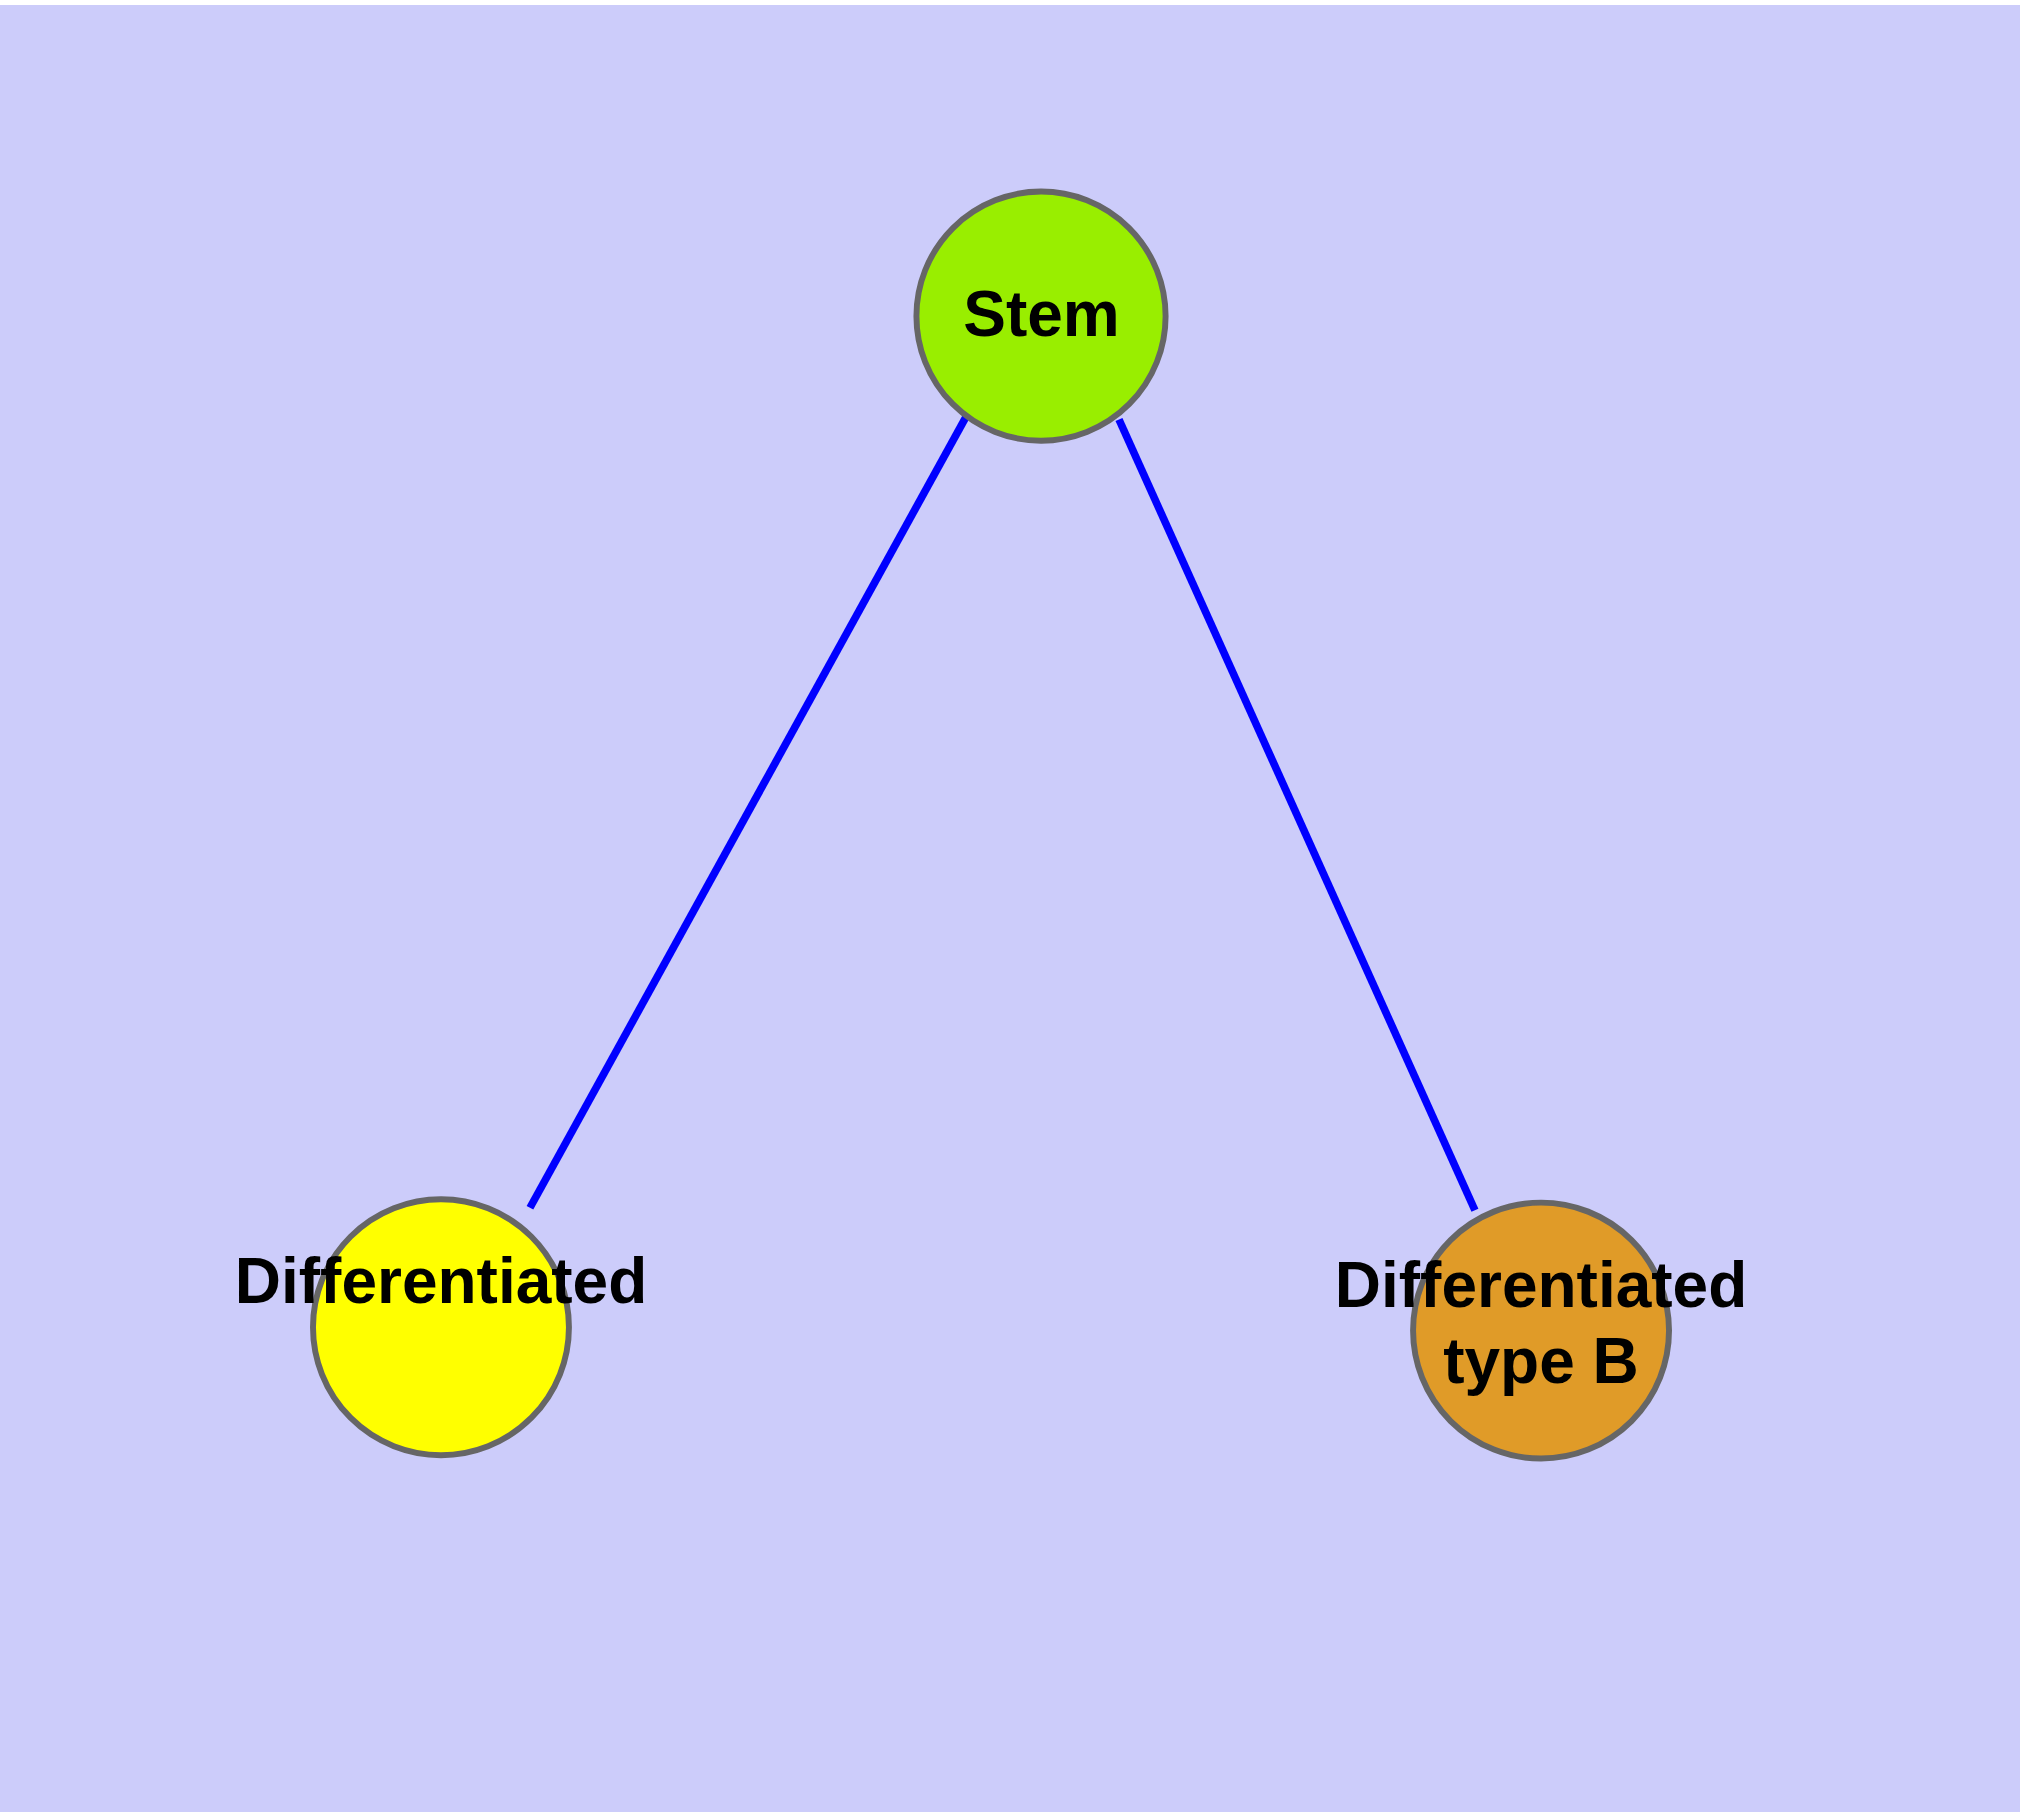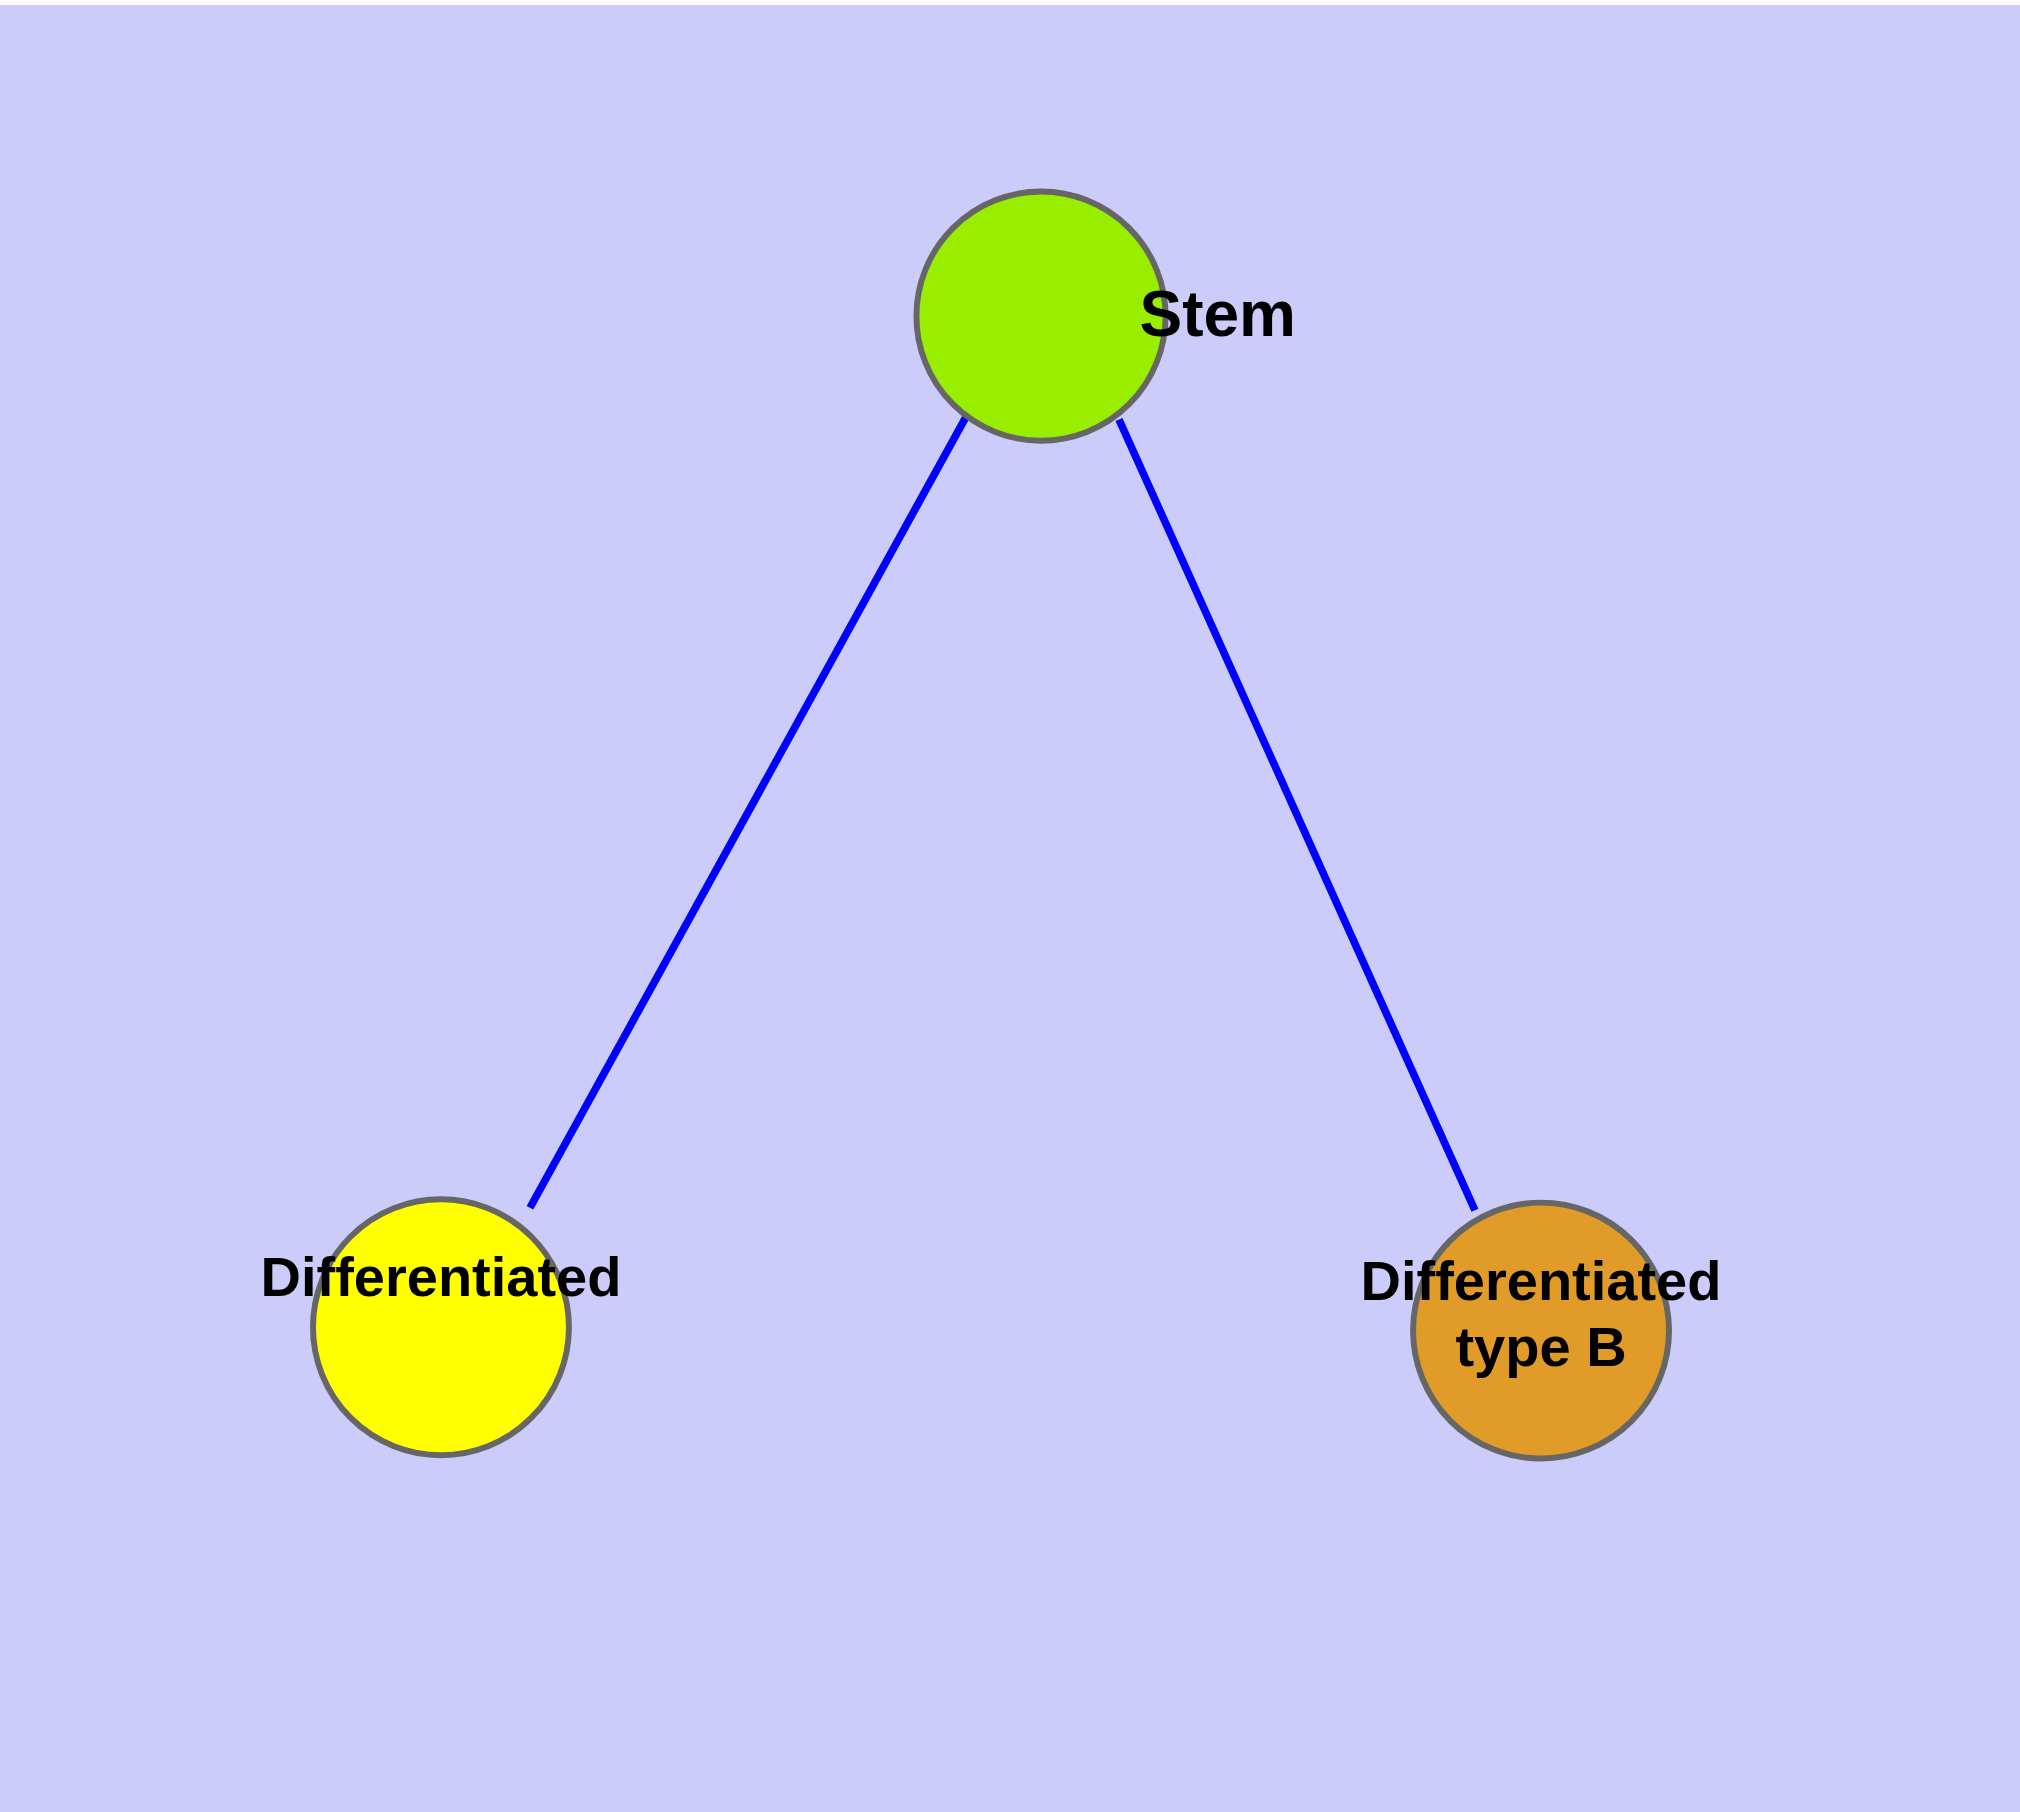--- a/index.html
+++ b/index.html
@@ -35,24 +35,23 @@
     text-align: center;
     color: #000000;
     font-family: "Liberation Sans", sans-serif;
     font-weight: bold;
     white-space: nowrap;
     line-height: 1.18;
     pointer-events: none;
   }
   .node-label.root {
     font-size: 64px;
-    text-align: right;
   }
   .node-label.leaf {
-    font-size: 56px;
+    font-size: 64px;
   }
 </style>
 </head>
 <body>
 
 <div id="canvas">
 
   <div id="plot-bg"></div>
 
   <svg id="graph-svg" viewBox="0 0 2384 2138">

